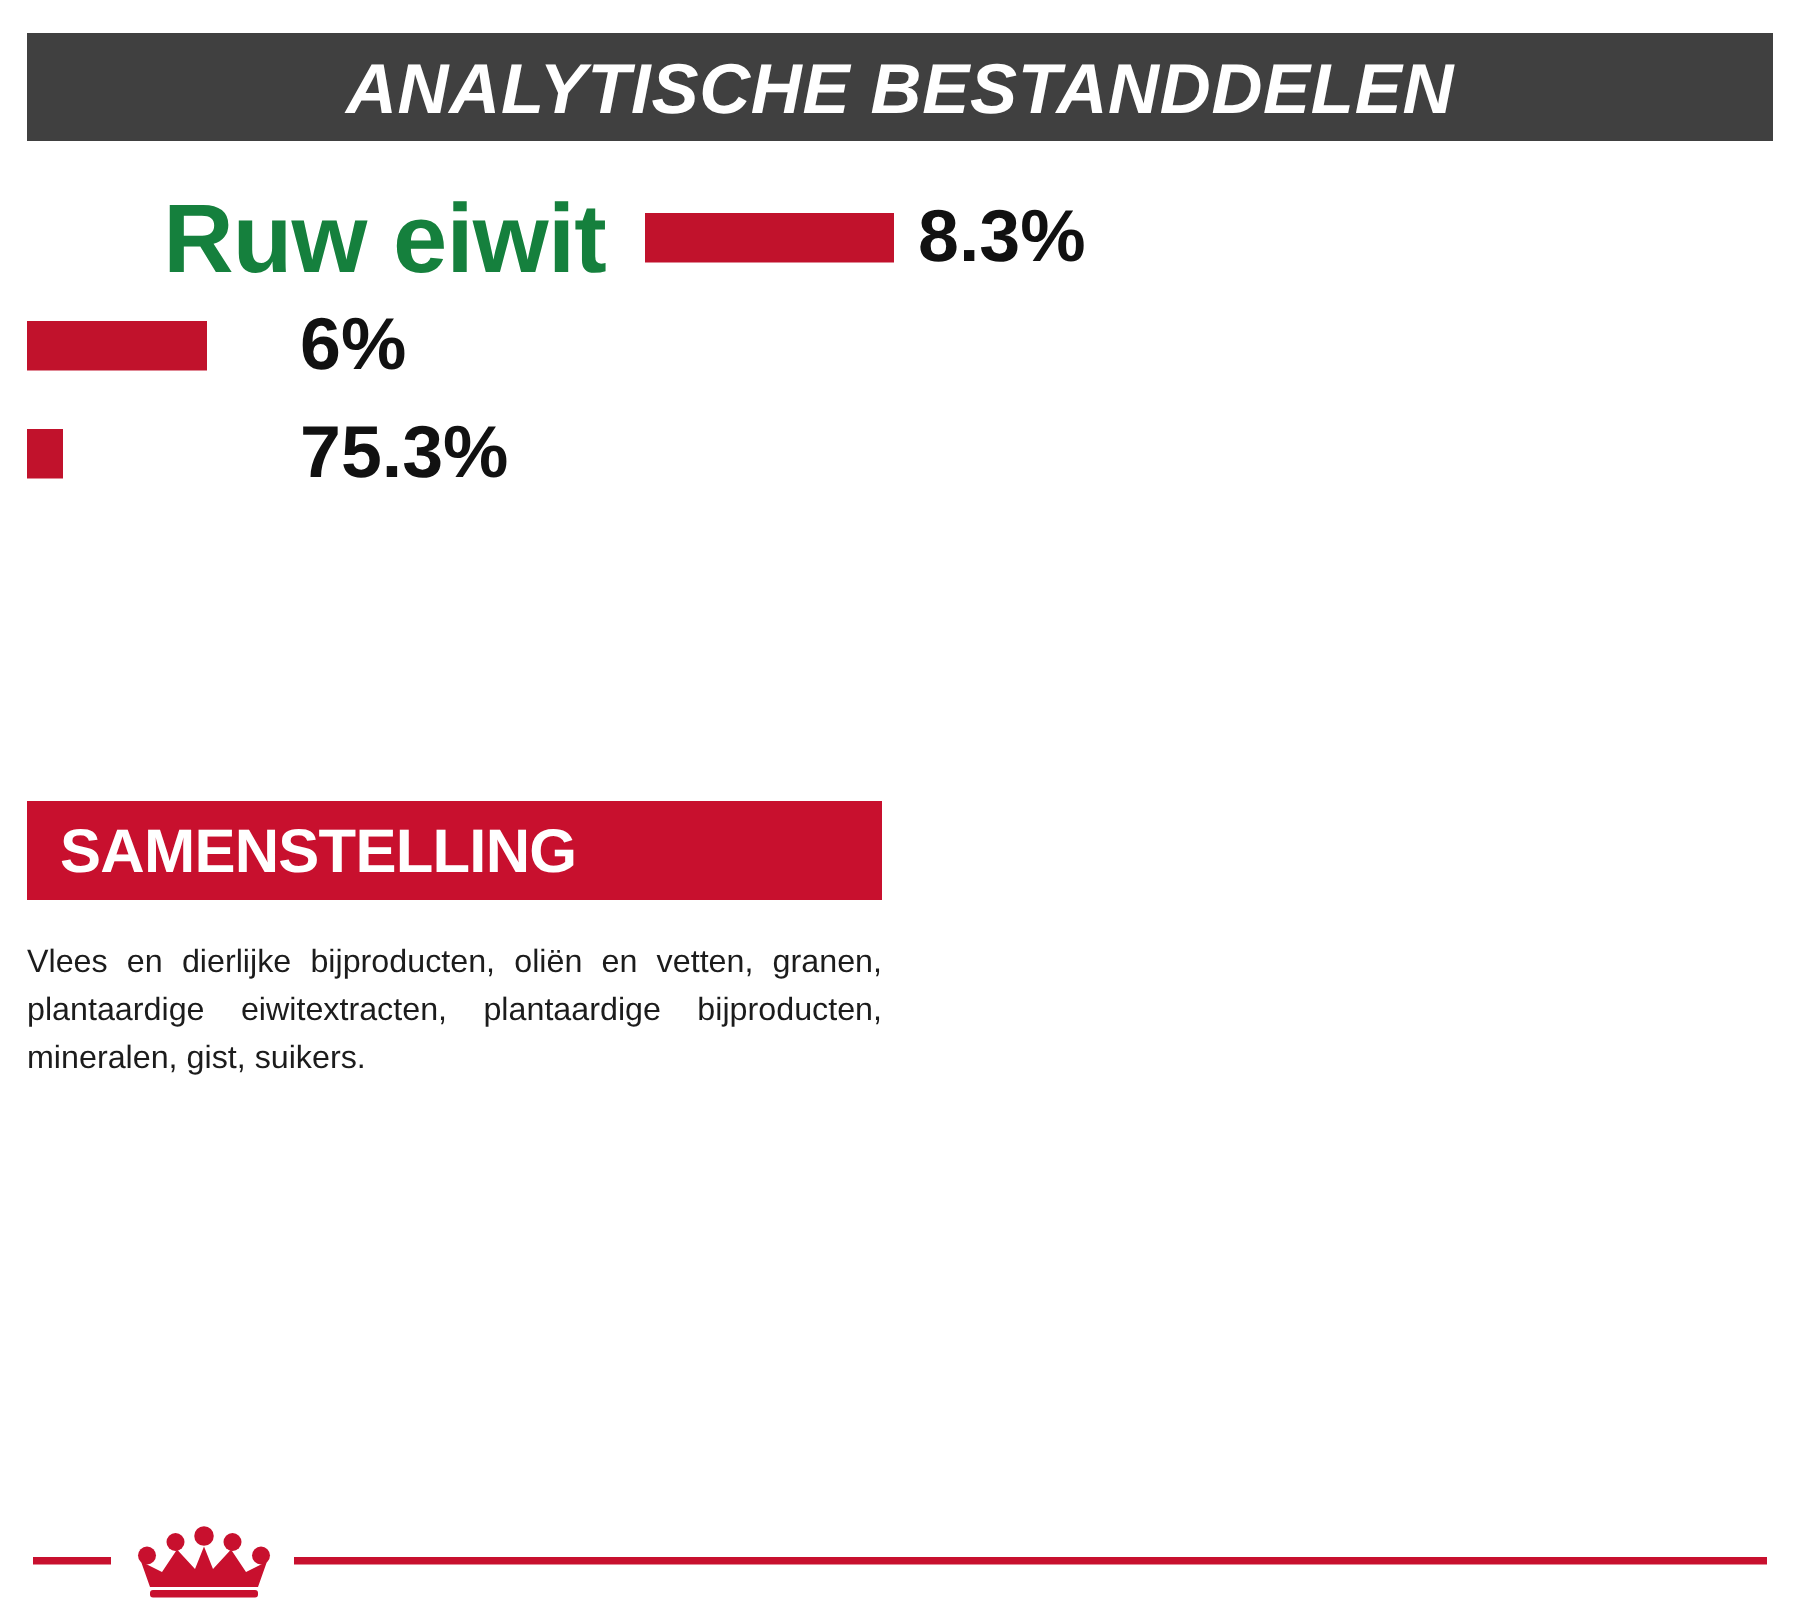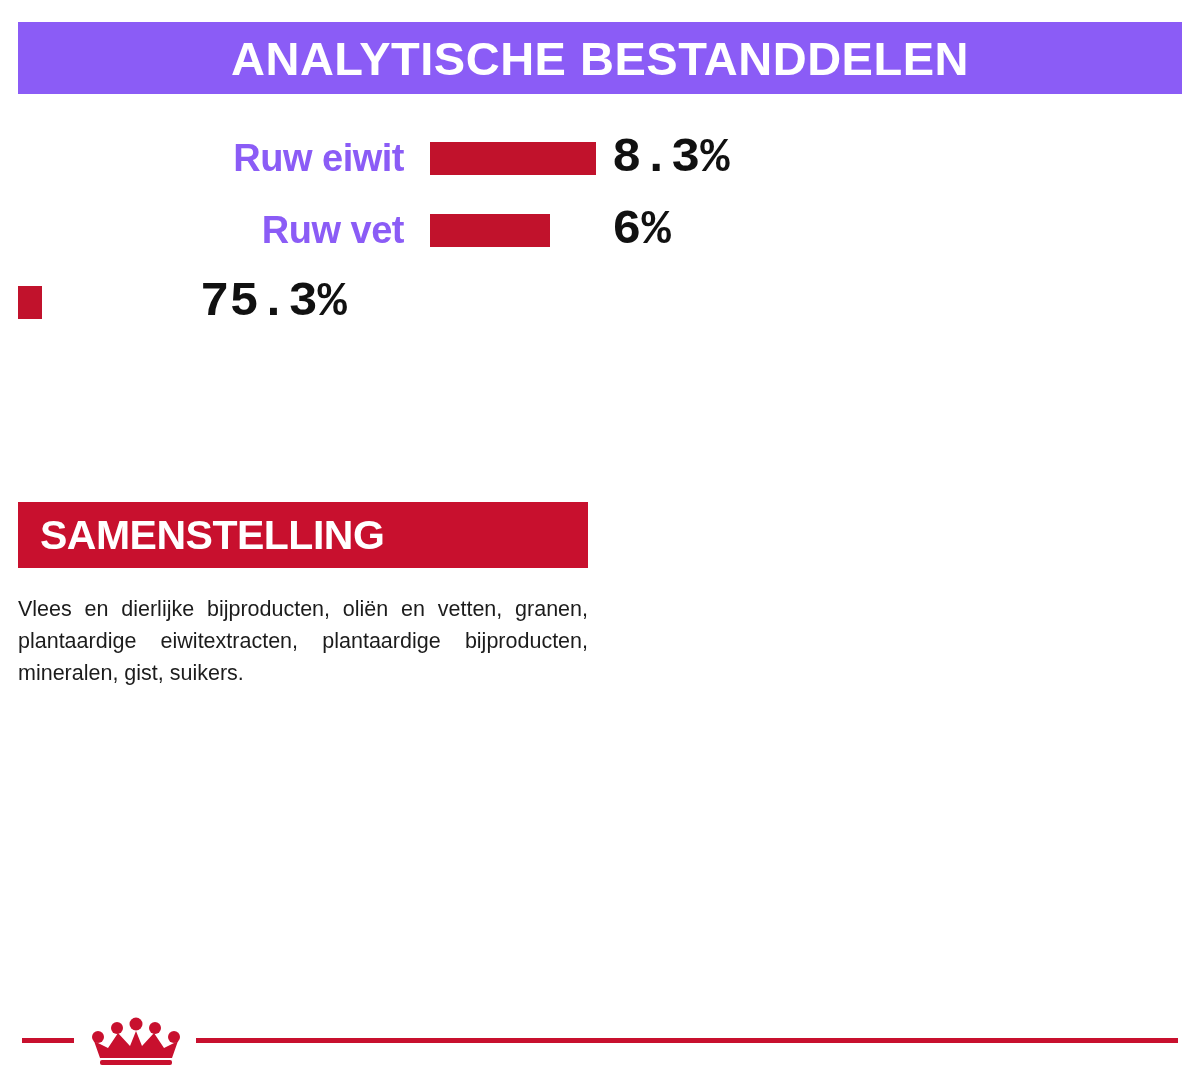--- a/index.html
+++ b/index.html
@@ -16,24 +16,25 @@
     overflow: hidden;
   }
 
   
   .header-bar {
     position: absolute;
     left: 18px;
     top: 22px;
     width: 1164px;
     height: 72px;
-    background: #8b5cf6;
+    background: #404040;
     display: flex;
     align-items: center;
     justify-content: center;
+    font-style: italic;
   }
   .header-bar .title {
     color: #ffffff;
     font-size: 47px;
     font-weight: bold;
     letter-spacing: 0.5px;
     white-space: nowrap;
   }
 
   
@@ -46,55 +47,55 @@
   .arow {
     display: flex;
     align-items: center;
     height: 72px;
   }
   .arow .label {
     width: 412px;
     text-align: right;
     padding-right: 26px;
     box-sizing: border-box;
-    font-size: 38px;
-    font-weight: bold;
-    color: #8b5cf6;
+    font-size: 65px;
+    font-weight: bold;
+    color: #15803d;
     white-space: nowrap;
     letter-spacing: -0.5px;
   }
   .arow .bar-wrap {
     width: 170px;
     display: flex;
     align-items: center;
   }
   .arow .bar {
     height: 33px;
     background: #c1122c;
   }
   .arow .value {
     font-size: 49px;
     font-weight: bold;
     color: #111111;
     padding-left: 12px;
     white-space: nowrap;
-    font-family: Liberation Mono, monospace;
   }
 
   
   .panels {
     position: absolute;
     left: 18px;
     top: 502px;
     width: 1164px;
     display: flex;
     gap: 24px;
   }
   .panel {
     width: 570px;
+    margin-top: 32px;
   }
   .panel-head {
     background: #c8102e;
     height: 66px;
     display: flex;
     align-items: center;
     padding-left: 22px;
     box-sizing: border-box;
   }
   .panel-head .ptitle {
@@ -168,21 +169,20 @@
 
   <div class="arow">
     <span class="label">Ruw eiwit</span>
     <span class="bar-wrap">
       <span class="bar" style="width:166px"></span>
     </span>
     <span class="value">8.3%</span>
   </div>
 
   <div class="arow">
-    <span class="label">Ruw vet</span>
     <span class="bar-wrap">
       <span class="bar" style="width:120px"></span>
     </span>
     <span class="value">6%</span>
   </div>
 
   <div class="arow">
     <span class="bar-wrap">
       <span class="bar" style="width:24px"></span>
     </span>

